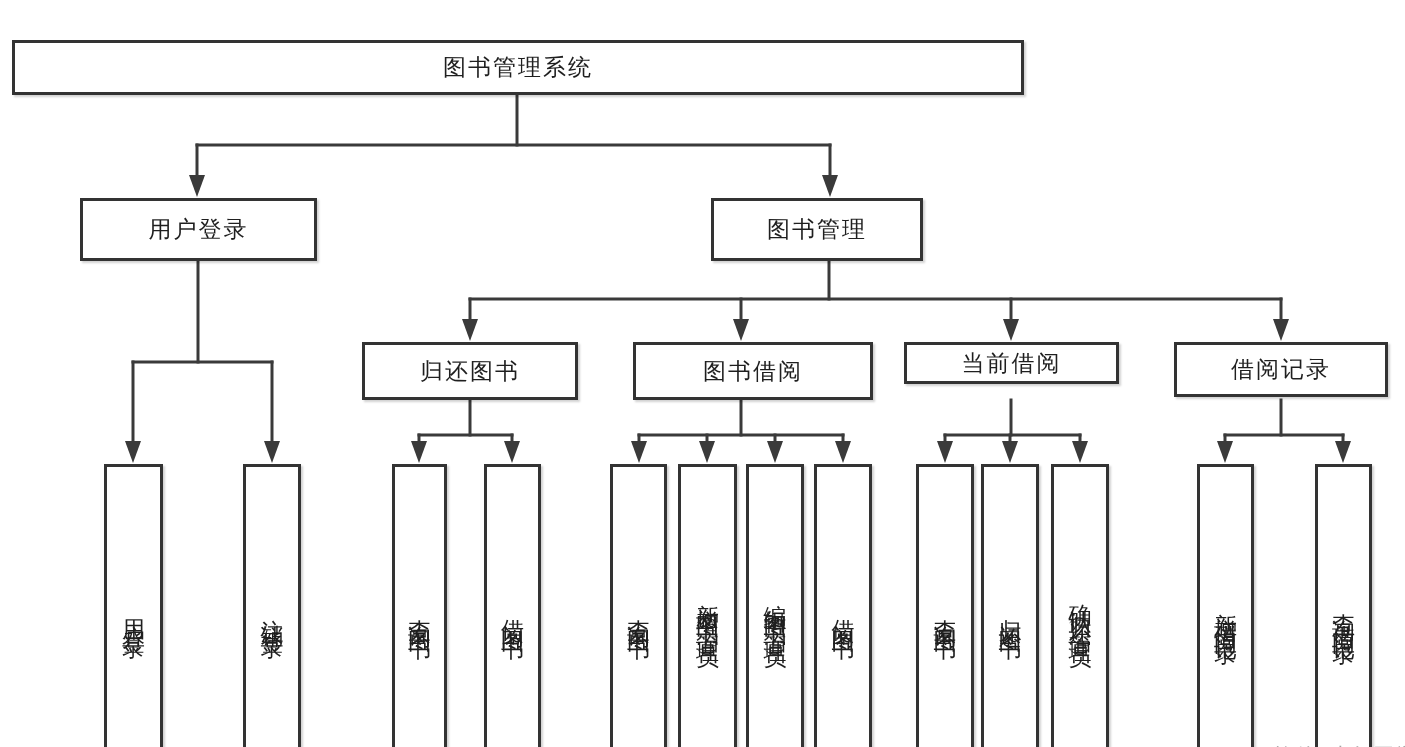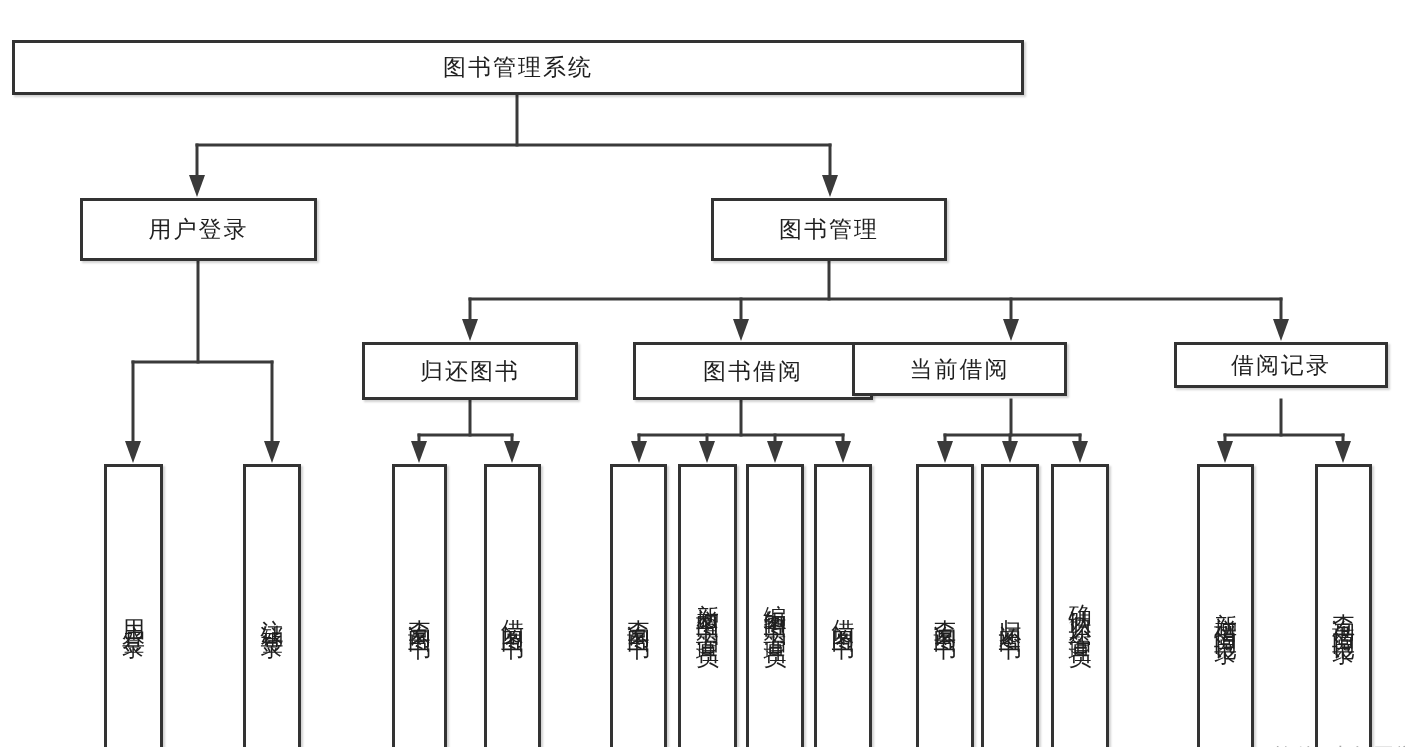--- a/index.html
+++ b/index.html
@@ -117,34 +117,34 @@
     </g>
   </svg>
 
   <div class="node h-node" style="left:12px;top:13px;width:1012px;height:55px;">
     <span>图书管理系统</span>
   </div>
 
   <div class="node h-node" style="left:80px;top:171px;width:237px;height:63px;">
     <span>用户登录</span>
   </div>
-  <div class="node h-node" style="left:711px;top:171px;width:236px;height:63px;">
+  <div class="node h-node" style="left:711px;top:171px;width:212px;height:63px;">
     <span>图书管理</span>
   </div>
 
   <div class="node h-node" style="left:362px;top:315px;width:216px;height:58px;">
     <span>归还图书</span>
   </div>
   <div class="node h-node" style="left:633px;top:315px;width:240px;height:58px;">
     <span>图书借阅</span>
   </div>
-  <div class="node h-node" style="left:852px;top:315px;width:215px;height:54px;">
+  <div class="node h-node" style="left:904px;top:315px;width:215px;height:42px;">
     <span>当前借阅</span>
   </div>
-  <div class="node h-node" style="left:1174px;top:315px;width:214px;height:46px;">
+  <div class="node h-node" style="left:1174px;top:315px;width:214px;height:55px;">
     <span>借阅记录</span>
   </div>
 
   <div class="node v-node" style="left:104px;top:437px;width:59px;height:298px;">
     <span>用户登录</span>
   </div>
   <div class="node v-node" style="left:243px;top:437px;width:58px;height:298px;">
     <span>注销登录</span>
   </div>
 

